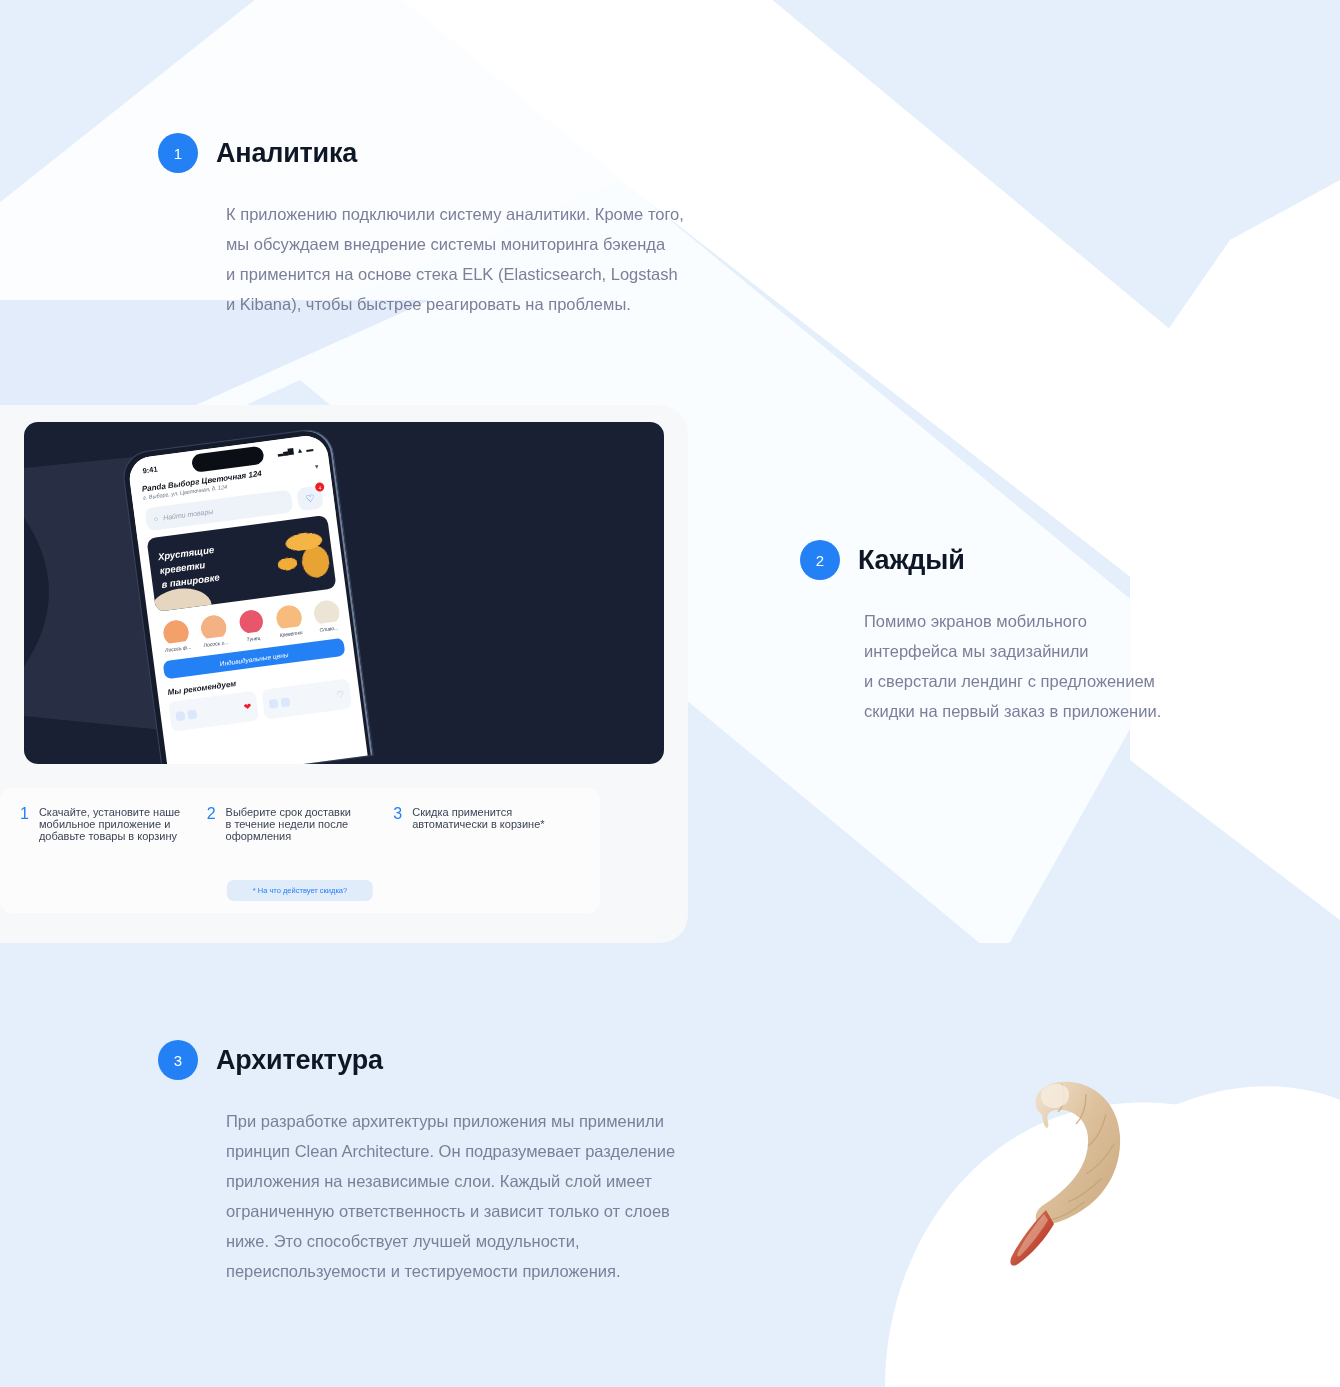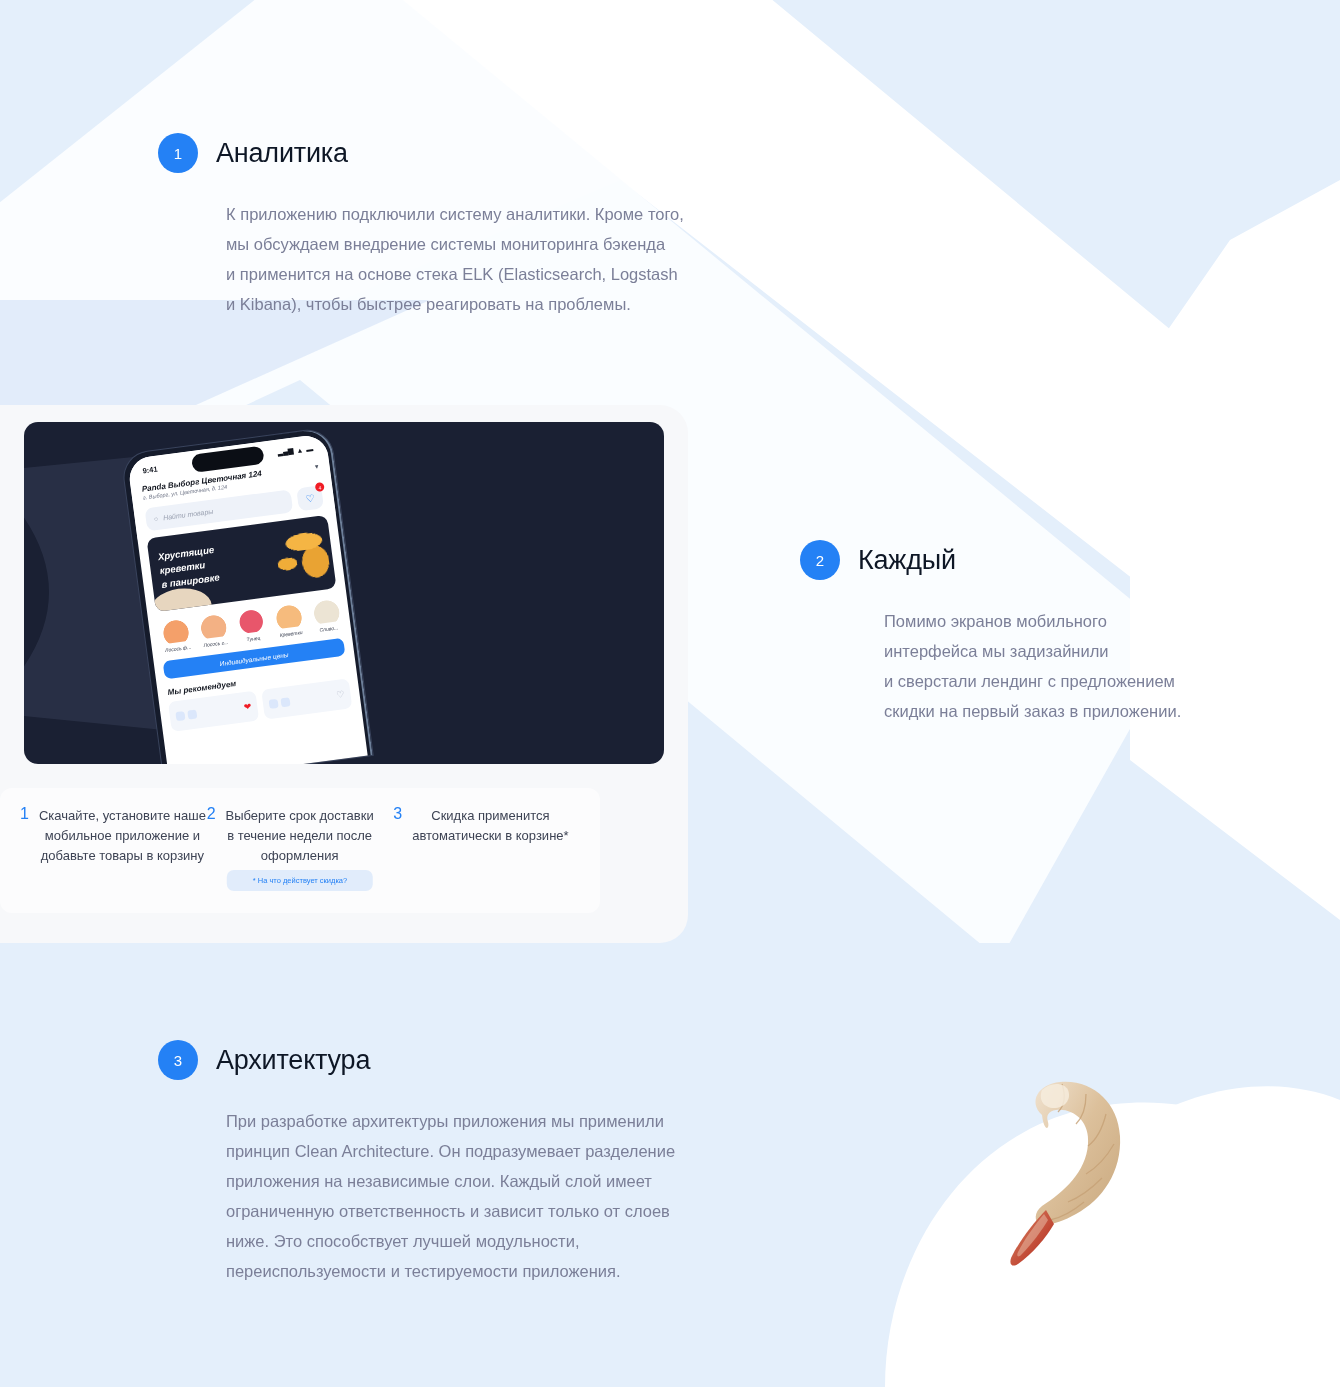--- a/index.html
+++ b/index.html
@@ -20,31 +20,31 @@
   .section { position: absolute; z-index: 3; }
   .sec-head { display: flex; align-items: center; gap: 18px; }
   .badge {
     width: 40px; height: 40px; border-radius: 50%;
     background: #2481f5; color: #fff;
     display: flex; align-items: center; justify-content: center;
     font-size: 15px; font-weight: 400; letter-spacing: .2px;
     flex: 0 0 auto;
   }
   .sec-title {
-    font-size: 27px; font-weight: 400; color: #0e1726; letter-spacing: -.2px;
+    font-size: 27px; font-weight: 700; color: #0e1726; letter-spacing: -.2px;
   }
   .sec-body {
     margin-top: 26px; color: #7b7f98; font-size: 16.5px; line-height: 30px;
     white-space: pre-line;
   }
 
   #sec1 { left: 158px; top: 133px; width: 620px; }
   #sec1 .sec-body { margin-left: 68px; }
   #sec2 { left: 800px; top: 540px; width: 480px; }
-  #sec2 .sec-body { margin-left: 84px; }
+  #sec2 .sec-body { margin-left: 64px; }
   #sec3 { left: 158px; top: 1040px; width: 620px; }
   #sec3 .sec-body { margin-left: 68px; }
 
   
   #panel {
     position: absolute; left: -40px; top: 405px; width: 728px; height: 538px;
     background: #f7f8fa; border-radius: 0 28px 28px 0; z-index: 4;
   }
 
   
@@ -160,23 +160,23 @@
   .heart-o { color: #aab1c2; font-size: 9px; }
 
   
   #steps {
     position: absolute; left: 40px; top: 383px; width: 600px; height: 125px;
     background: #fcfcfd; border-radius: 12px;
   }
   .steps-row { display: flex; padding: 18px 20px 0; }
   .step { display: flex; gap: 10px; width: 33.33%; }
   .step-n { font-size: 16px; color: #2481f5; line-height: 1; font-weight: 400; }
-  .step-t { font-size: 13px; line-height: 20px; color: #3d4354; white-space: pre-line; text-align: center; }
+  .step-t { font-size: 11px; line-height: 12px; color: #3d4354; white-space: pre-line; }
   .steps-link {
-    position: absolute; left: 50%; transform: translateX(-50%); bottom: 22px;
+    position: absolute; left: 50%; transform: translateX(-50%); bottom: 12px;
     background: #e1ecfb; color: #2481f5; font-size: 7.5px; border-radius: 7px;
     padding: 6px 26px;
   }
 
   
   #shrimp-photo { position: absolute; left: 990px; top: 1060px; width: 180px; height: 230px; z-index: 3; }
   #shrimp-photo svg { display: block; }
 </style>
 </head>
 <body>

